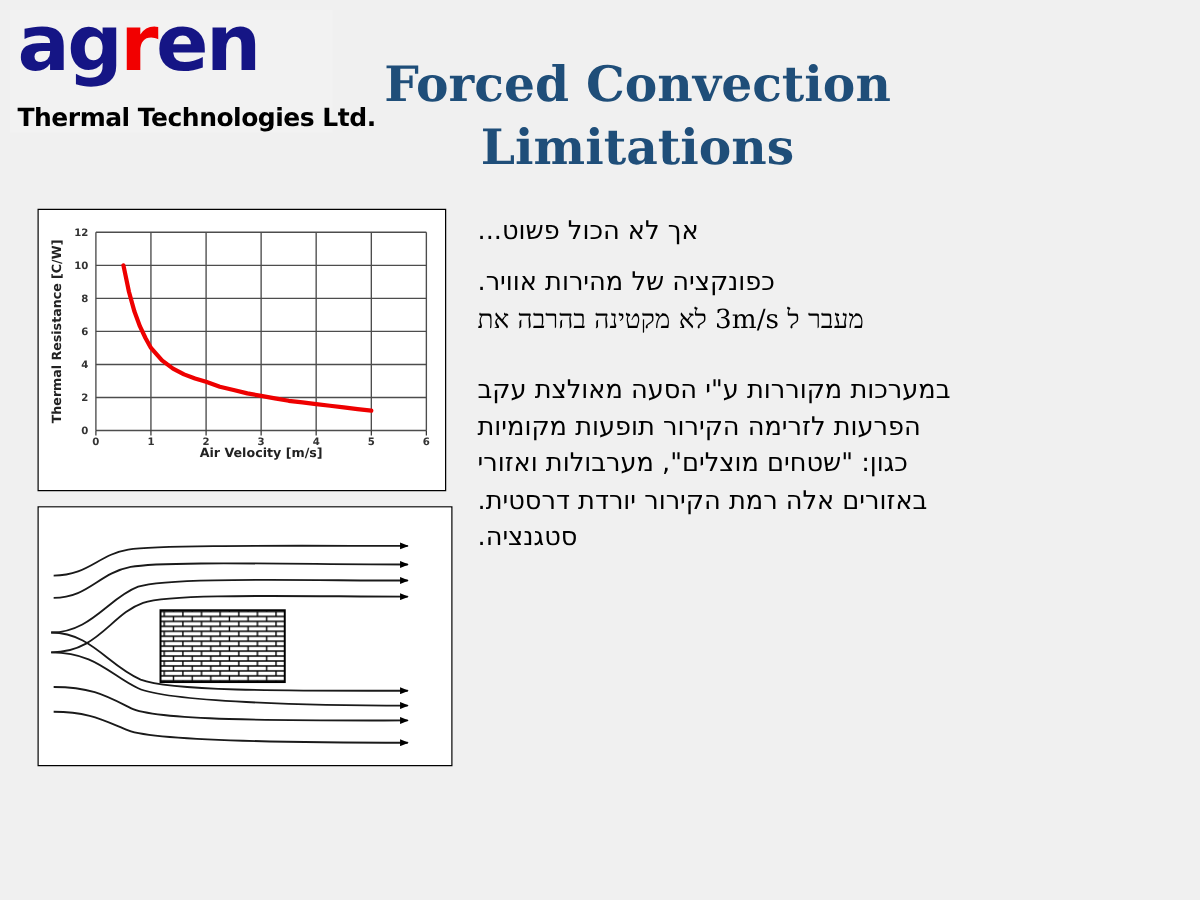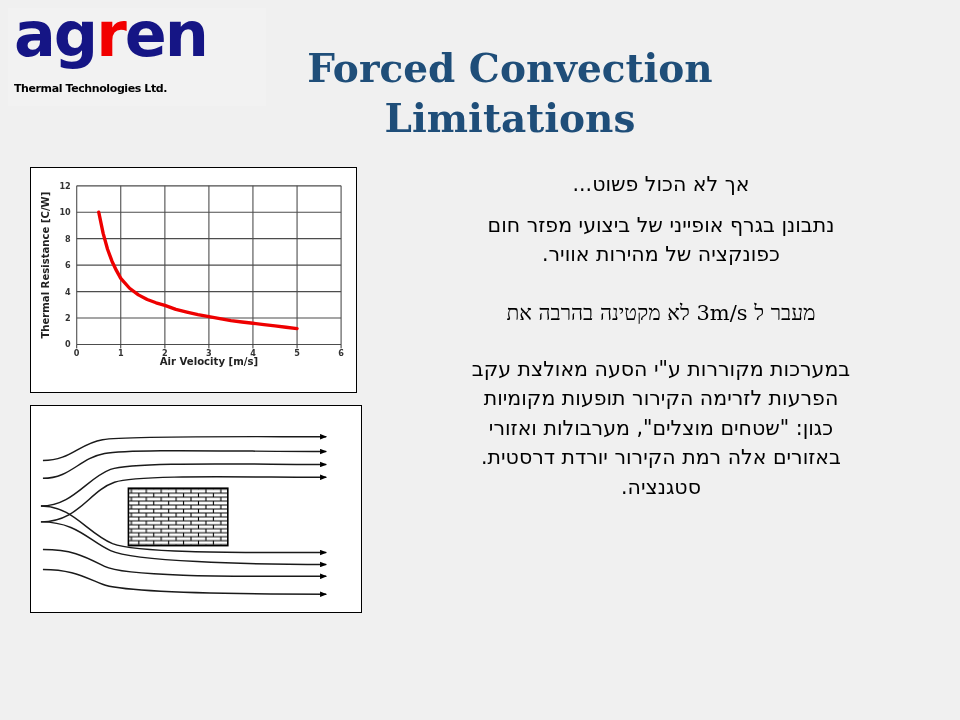--- a/index.html
+++ b/index.html
@@ -37,21 +37,21 @@
     letter-spacing: -2px;
     color: #151585;
     line-height: 1;
   }
   #logo-word .red { color: #f20000; }
   #logo-tag {
     position: absolute;
     left: 6px; top: 74px;
     font-family: "DejaVu Sans", "Liberation Sans", sans-serif;
     font-weight: bold;
-    font-size: 11px;
+    font-size: 20px;
     letter-spacing: -0.4px;
     color: #000000;
     white-space: nowrap;
   }
 
   
   #title {
     position: absolute;
     left: 300px; top: 44px;
     width: 420px;
@@ -79,34 +79,33 @@
     width: 332px; height: 208px;
   }
   .pic-frame svg { display: block; width: 100%; height: 100%; }
 
   
   #textcol {
     position: absolute;
     left: 382px; top: 170px;
     width: 558px;
     direction: rtl;
-    text-align: center;
+    text-align: left;
     color: #000000;
   }
   .para { margin: 0; }
   .para-line {
     font-family: "DejaVu Sans", "Liberation Sans", sans-serif;
     font-size: 20.5px;
     line-height: 1.44;
     white-space: pre-wrap;
   }
   .para-line.serif {
     font-family: "DejaVu Serif", "Liberation Serif", serif;
     font-size: 21px;
-    margin-top: 28px;
   }
   #p1 { margin-top: 0px; }
   #p2 { margin-top: 11px; }
   #p3 { margin-top: 27px; }
 </style>
 </head>
 <body>
 
 <div id="slide" style="background: rgb(240, 240, 240);">
 
@@ -212,21 +211,20 @@
         <path d="M12,165 C40,165 52,172 72,180 C94,189 214,190 297,190"></path>
       </g>
     </svg>
   </div>
 
   <div id="textcol">
     <div class="para" id="p1">
         <div class="para-line">אך לא הכול פשוט...</div>
       </div>
     <div class="para" id="p2">
-        <div class="para-line">נתבונן בגרף אופייני של ביצועי מפזר חום</div>
         <div class="para-line">כפונקציה של מהירות אוויר.</div>
         <div class="para-line serif">מעבר ל 3m/s לא מקטינה בהרבה את</div>
       </div>
     <div class="para" id="p3">
         <div class="para-line">במערכות מקוררות ע"י הסעה מאולצת עקב</div>
         <div class="para-line">הפרעות לזרימה הקירור תופעות מקומיות</div>
         <div class="para-line">כגון: "שטחים מוצלים", מערבולות ואזורי</div>
         <div class="para-line">באזורים אלה רמת הקירור יורדת דרסטית.</div>
         <div class="para-line">סטגנציה.</div>
       </div>

